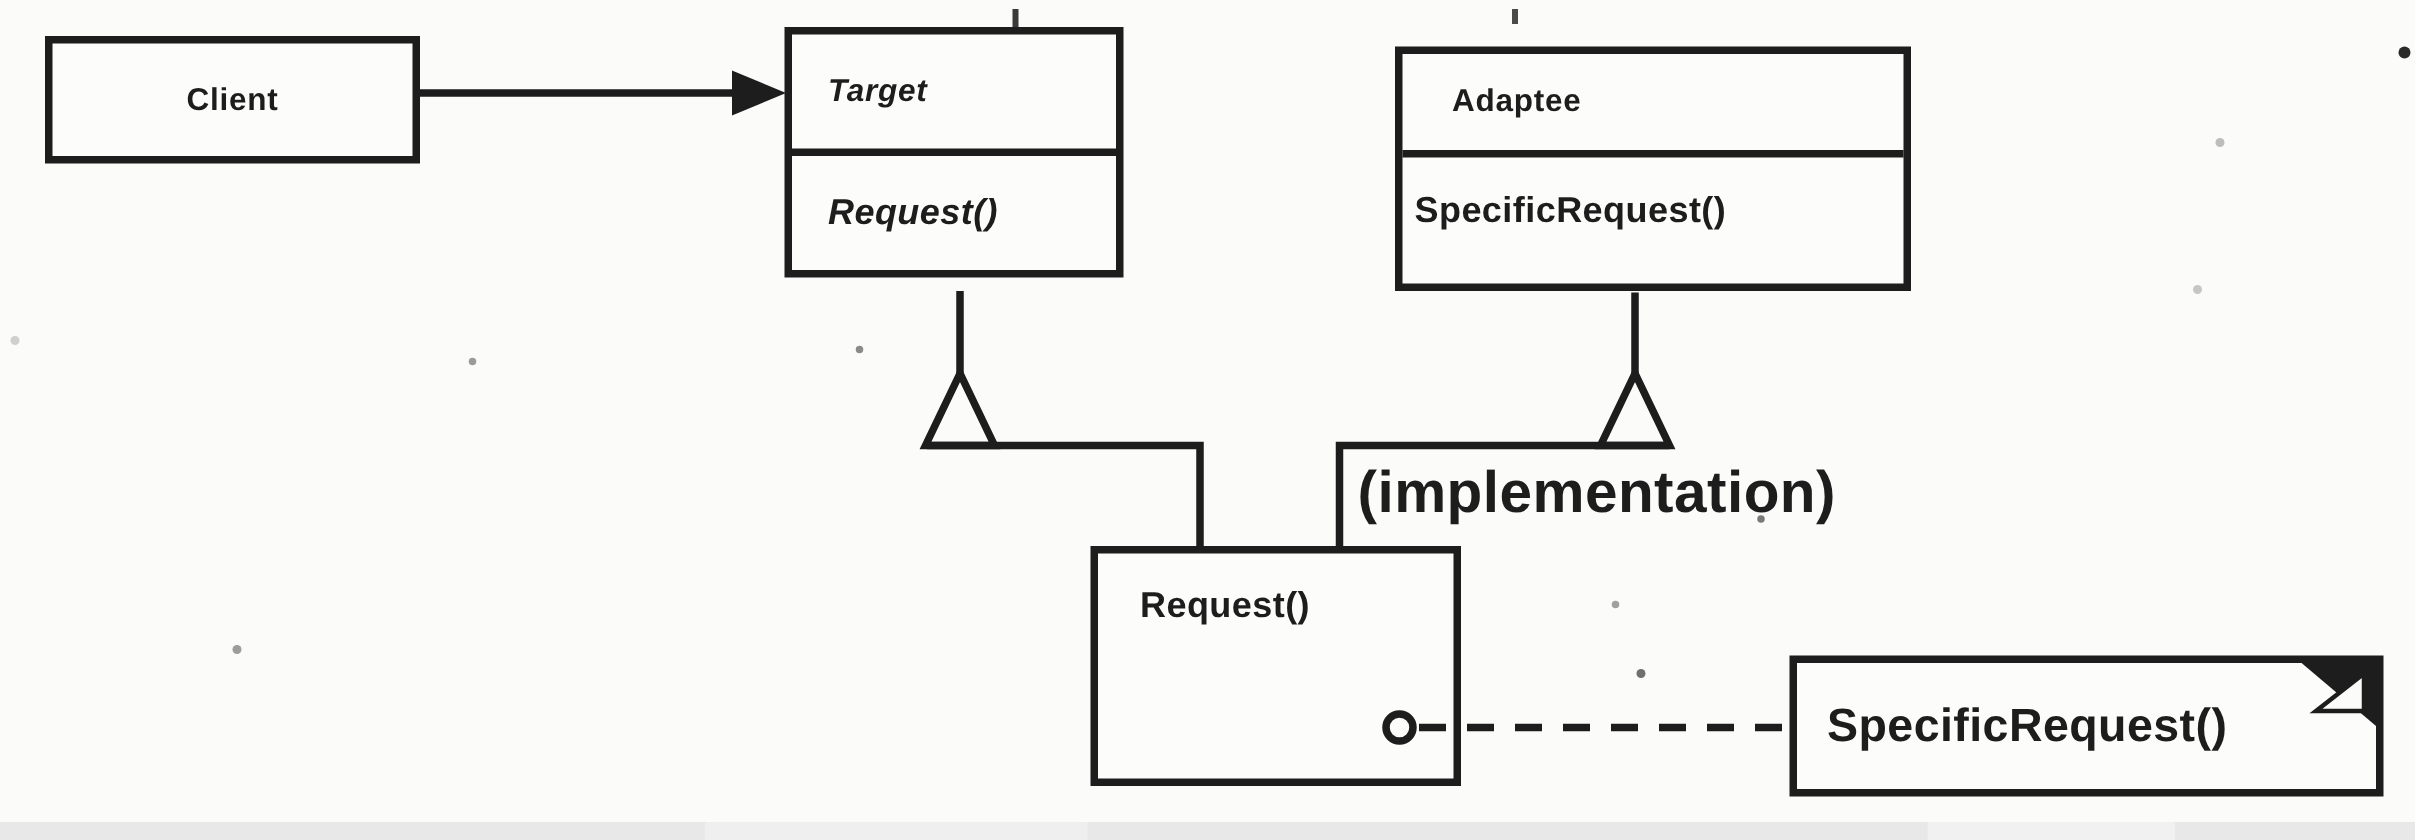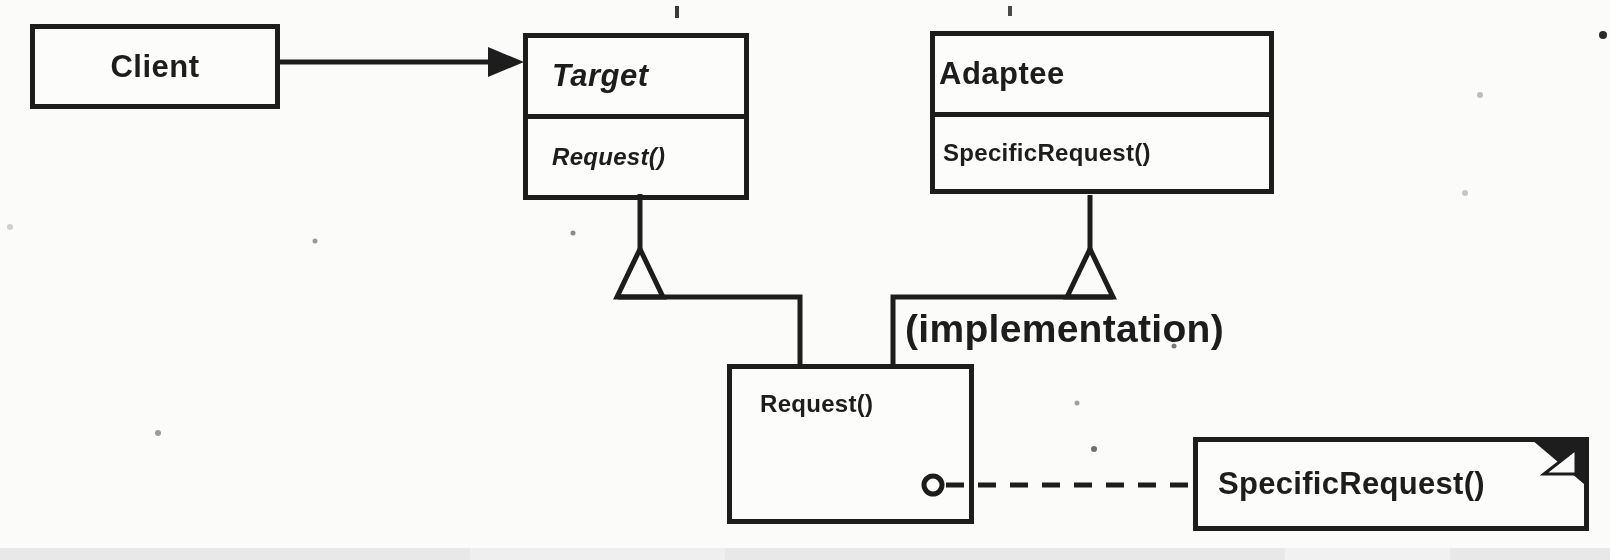--- a/index.html
+++ b/index.html
@@ -26,41 +26,41 @@
     background: #fcfcfb;
     z-index: 2;
   }
   .compartment {
     box-sizing: border-box;
     display: flex;
     align-items: center;
   }
   .name-compartment {
     font-weight: bold;
-    font-size: 31px;
+    font-size: 21px;
     letter-spacing: 0.5px;
   }
   .method-compartment {
     font-weight: bold;
     font-size: 24px;
     letter-spacing: 0.3px;
   }
   .divided .name-compartment { border-bottom: 5px solid #1d1d1d; }
   .italic { font-style: italic; }
 
   
   #box-client  { left: 30px;  top: 24px;  width: 250px; height: 85px; }
   #box-client .name-compartment { height: 100%; justify-content: center; }
 
-  #box-target  { left: 523px; top: 33px;  width: 226px; height: 167px; }
+  #box-target  { left: 523px; top: 18px;  width: 226px; height: 167px; }
   #box-target .name-compartment   { height: 81px; padding-left: 24px; }
   #box-target .method-compartment { height: 76px; padding-left: 24px; }
 
   #box-adaptee { left: 930px; top: 31px;  width: 344px; height: 163px; }
-  #box-adaptee .name-compartment   { height: 81px; padding-left: 4px; }
+  #box-adaptee .name-compartment   { height: 69px; padding-left: 33px; }
   #box-adaptee .method-compartment { height: 72px; padding-left: 8px; }
 
   #box-adapter { left: 727px; top: 364px; width: 247px; height: 160px; }
   #box-adapter .name-compartment   { height: 81px; padding-left: 23px; }
   #box-adapter .method-compartment { height: 69px; padding-left: 28px; }
 
   #note-box {
     left: 1193px; top: 437px; width: 396px; height: 94px;
     display: flex; align-items: center;
     padding-left: 20px;

